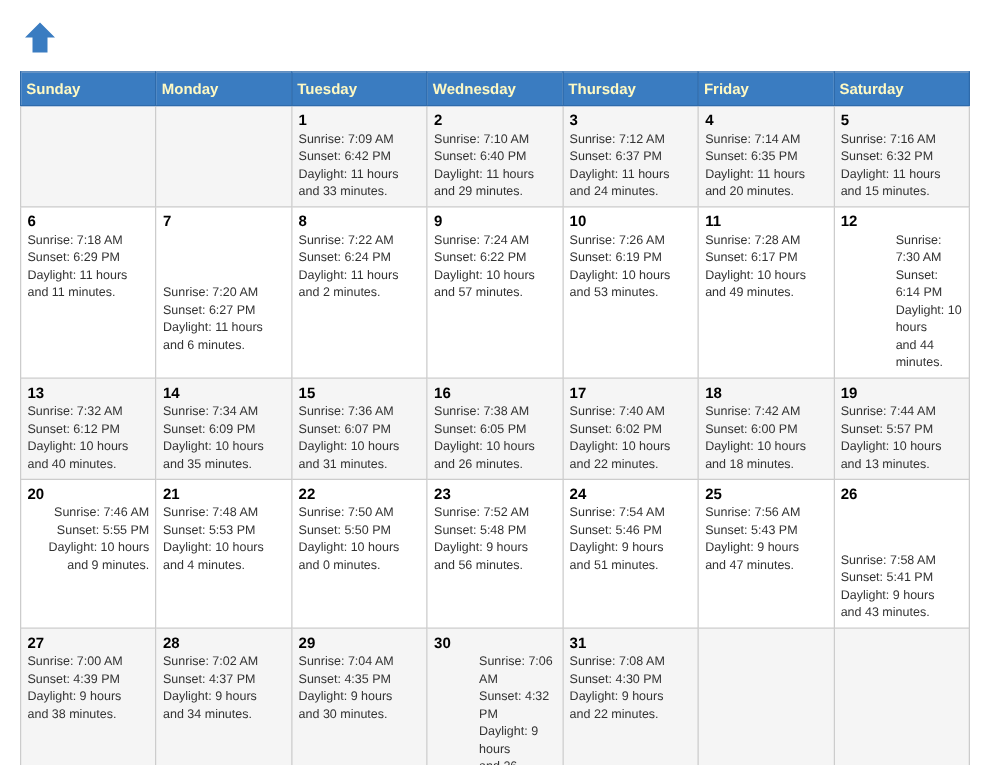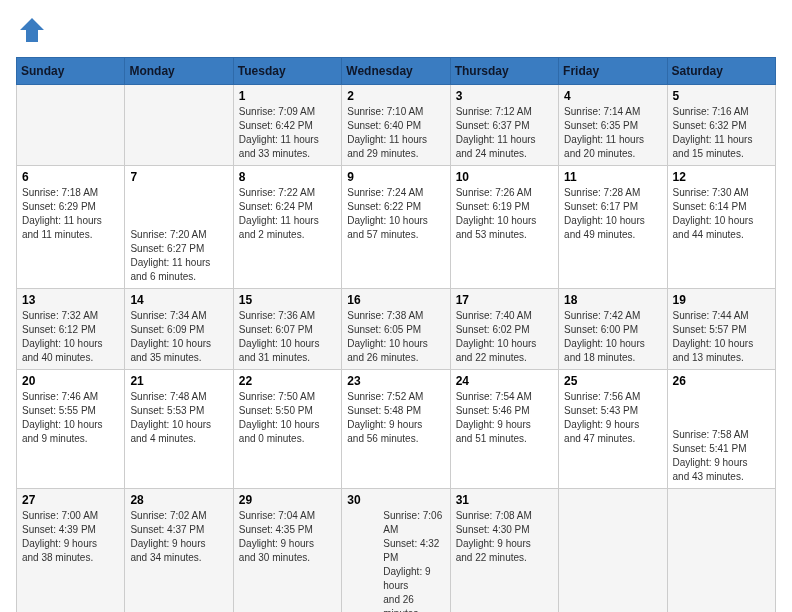--- a/index.html
+++ b/index.html
@@ -50,21 +50,21 @@
       font-size: 16px;
       color: #555;
     }
     table {
       width: 100%;
       border-collapse: collapse;
       font-size: 11px;
     }
     thead tr th {
       background-color: #3a7cc1;
-      color: #0f172a;
+      color: #fef9c3;
       font-weight: bold;
       font-size: 12px;
       padding: 6px 4px;
       text-align: left;
       border: 1px solid #2e6aaa;
     }
     tbody tr td {
       border: 1px solid #ccc;
       vertical-align: top;
       padding: 4px 5px;
@@ -205,21 +205,21 @@
         </td>
         <td>
           <span class="day-number">11</span>
           <div class="day-info" style="white-space: pre-line;">Sunrise: 7:28 AM
 Sunset: 6:17 PM
 Daylight: 10 hours
 and 49 minutes.</div>
         </td>
         <td>
           <span class="day-number">12</span>
-          <div class="day-info" style="white-space: pre-line;">Sunrise: 7:30 AM
+          <div class="day-info" style="white-space: pre-line; margin-left: 44px;">Sunrise: 7:30 AM
 Sunset: 6:14 PM
 Daylight: 10 hours
 and 44 minutes.</div>
         </td>
       </tr>
       <tr>
         <td>
           <span class="day-number">13</span>
           <div class="day-info" style="white-space: pre-line;">Sunrise: 7:32 AM
 Sunset: 6:12 PM
@@ -265,21 +265,21 @@
           <span class="day-number">19</span>
           <div class="day-info" style="white-space: pre-line;">Sunrise: 7:44 AM
 Sunset: 5:57 PM
 Daylight: 10 hours
 and 13 minutes.</div>
         </td>
       </tr>
       <tr>
         <td>
           <span class="day-number">20</span>
-          <div class="day-info" style="white-space: pre-line;">Sunrise: 7:46 AM
+          <div class="day-info" style="white-space: pre-line; text-align: right;">Sunrise: 7:46 AM
 Sunset: 5:55 PM
 Daylight: 10 hours
 and 9 minutes.</div>
         </td>
         <td>
           <span class="day-number">21</span>
           <div class="day-info" style="white-space: pre-line;">Sunrise: 7:48 AM
 Sunset: 5:53 PM
 Daylight: 10 hours
 and 4 minutes.</div>

